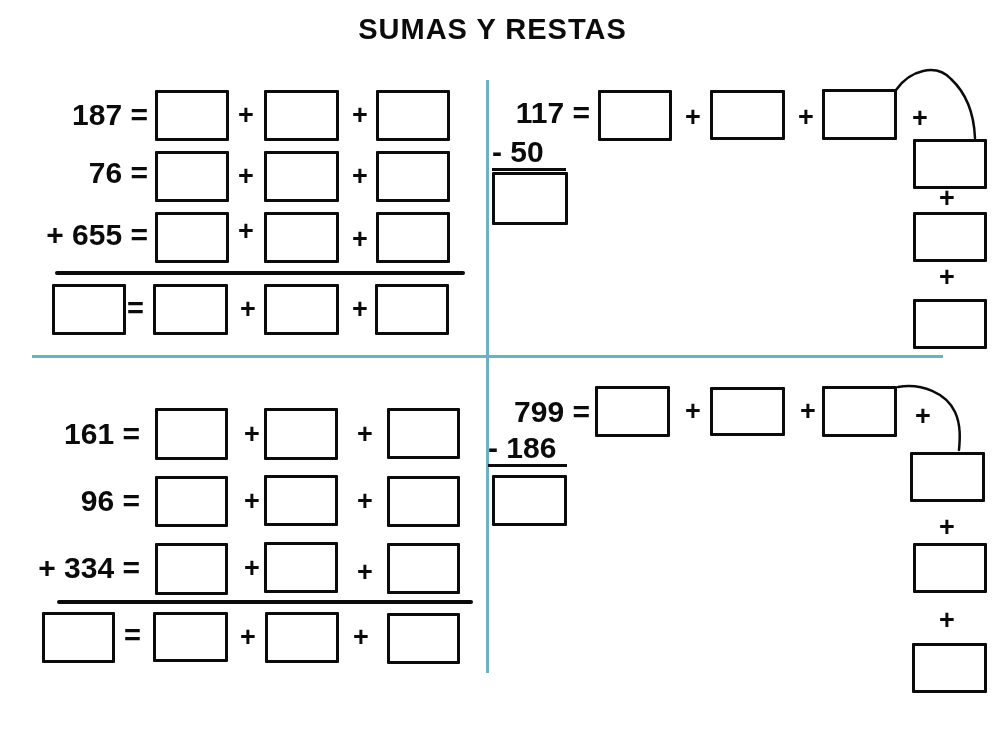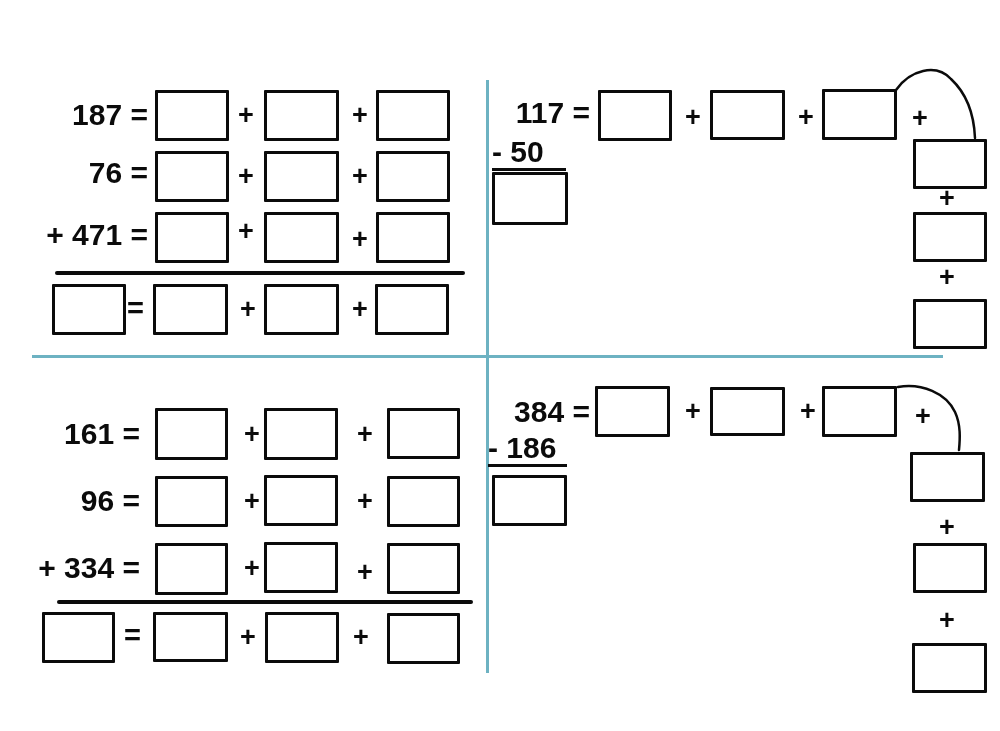--- a/index.html
+++ b/index.html
@@ -29,26 +29,27 @@
     position:absolute; font-weight:700; font-size:30px; line-height:31px;
     border-bottom:3px solid var(--ink,#0b0b0b); padding-bottom:1px; white-space:pre;
   }
   svg.overlay { position:absolute; left:0; top:0; pointer-events:none; }
 </style>
 </head>
 <body>
 
 <div class="canvas">
 
+  <div class="title">SUMAS Y RESTAS</div>
 
   <div>
 
     <div class="num right" style="left:0;top:97px;width:148px">187 =</div>
     <div class="num right" style="left:0;top:155px;width:148px">76 =</div>
-    <div class="num right" style="left:0;top:217px;width:148px">+ 471 =</div>
+    <div class="num right" style="left:0;top:217px;width:148px">+ 655 =</div>
 
     <div class="box" style="left:155px;top:90px;width:74px;height:51px"></div>
     <div class="plus" style="left:238px;top:102px">+</div>
     <div class="box" style="left:264px;top:90px;width:75px;height:51px"></div>
     <div class="plus" style="left:352px;top:102px">+</div>
     <div class="box" style="left:376px;top:90px;width:74px;height:51px"></div>
 
     <div class="box" style="left:155px;top:151px;width:74px;height:51px"></div>
     <div class="plus" style="left:238px;top:163px">+</div>
     <div class="box" style="left:264px;top:151px;width:75px;height:51px"></div>
@@ -123,21 +124,21 @@
     <div class="box" style="left:42px;top:612px;width:73px;height:51px"></div>
     <div class="eq" style="left:124px;top:620px">=</div>
     <div class="box" style="left:153px;top:612px;width:75px;height:50px"></div>
     <div class="plus" style="left:240px;top:624px">+</div>
     <div class="box" style="left:265px;top:612px;width:74px;height:51px"></div>
     <div class="plus" style="left:353px;top:624px">+</div>
     <div class="box" style="left:387px;top:613px;width:73px;height:51px"></div>
   </div>
 
   <div>
-    <div class="num right" style="left:480px;top:394px;width:110px">384 =</div>
+    <div class="num right" style="left:480px;top:394px;width:110px">799 =</div>
 
     <div class="box" style="left:595px;top:386px;width:75px;height:51px"></div>
     <div class="plus" style="left:685px;top:398px">+</div>
     <div class="box" style="left:710px;top:387px;width:75px;height:49px"></div>
     <div class="plus" style="left:800px;top:398px">+</div>
     <div class="box" style="left:822px;top:386px;width:75px;height:51px"></div>
     <div class="plus" style="left:915px;top:403px">+</div>
 
     <div class="sub-label" style="left:488px;top:432px;width:79px">- 186</div>
     <div class="box" style="left:492px;top:475px;width:75px;height:51px"></div>

